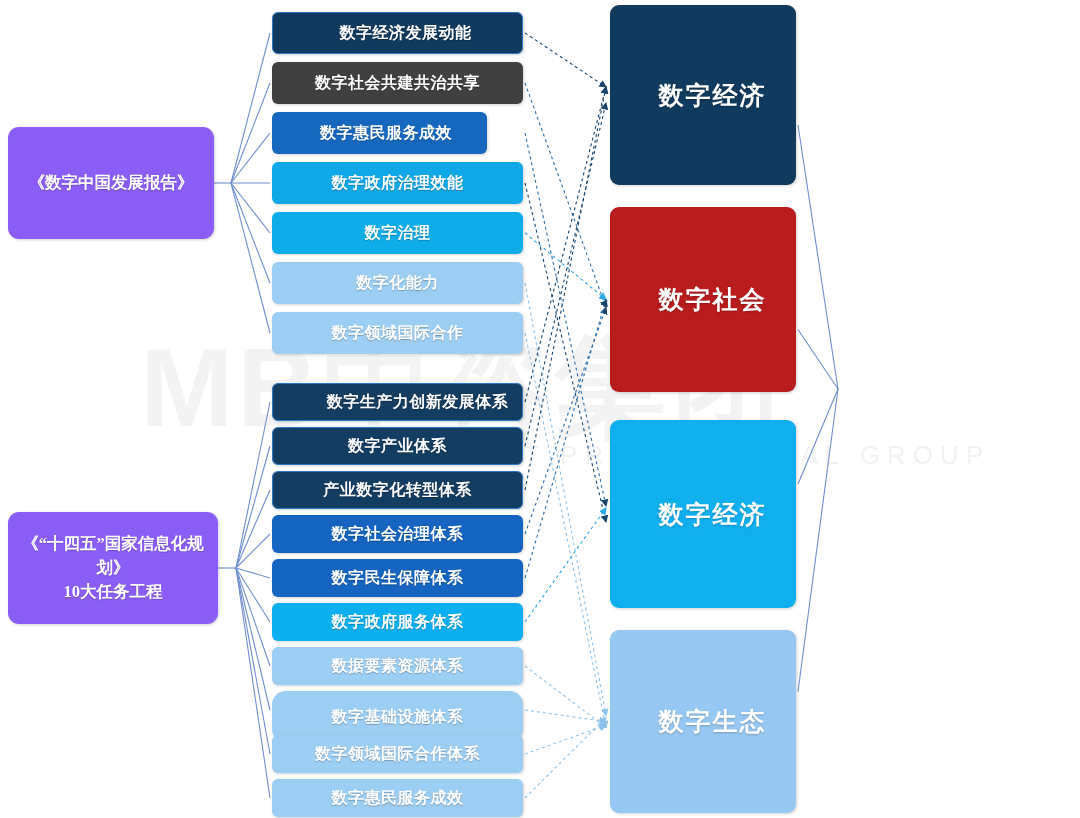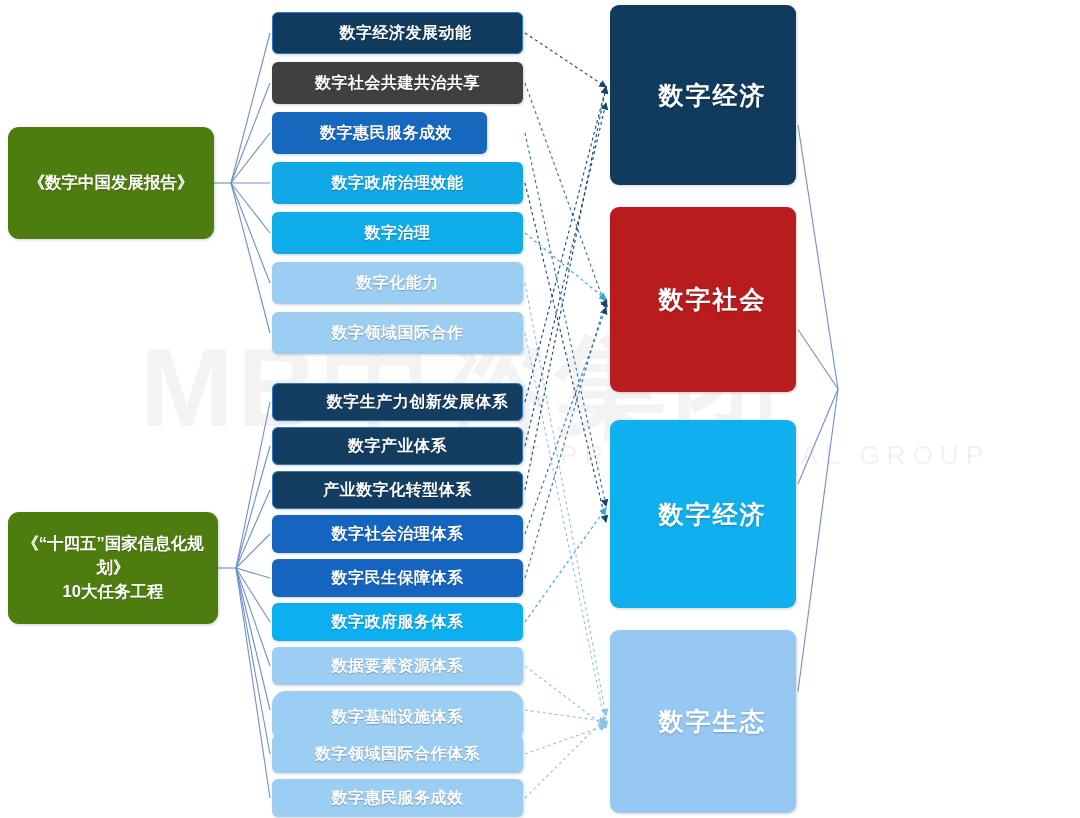--- a/index.html
+++ b/index.html
@@ -58,26 +58,27 @@
     display: flex;
     align-items: center;
     justify-content: center;
     text-align: center;
     color: #ffffff;
     font-weight: bold;
     z-index: 3;
     box-shadow: 1px 1px 3px rgba(0,0,0,0.18);
   }
   .src-box {
-    background: #4d7c0f;
+    background: #8b5cf6;
     border-radius: 11px;
     font-size: 16.5px;
     line-height: 1.45;
     padding: 2px 8px;
     text-shadow: 0 1px 1px rgba(0,0,0,0.18);
+    font-family: Liberation Serif, serif;
   }
   .mid-box {
     border-radius: 6px;
     font-size: 16px;
     letter-spacing: 0.5px;
     text-shadow: 0 1px 1px rgba(0,0,0,0.25);
   }
   .mid-box.dark-outline {
     border: 1.5px solid #2f79c4;
   }

